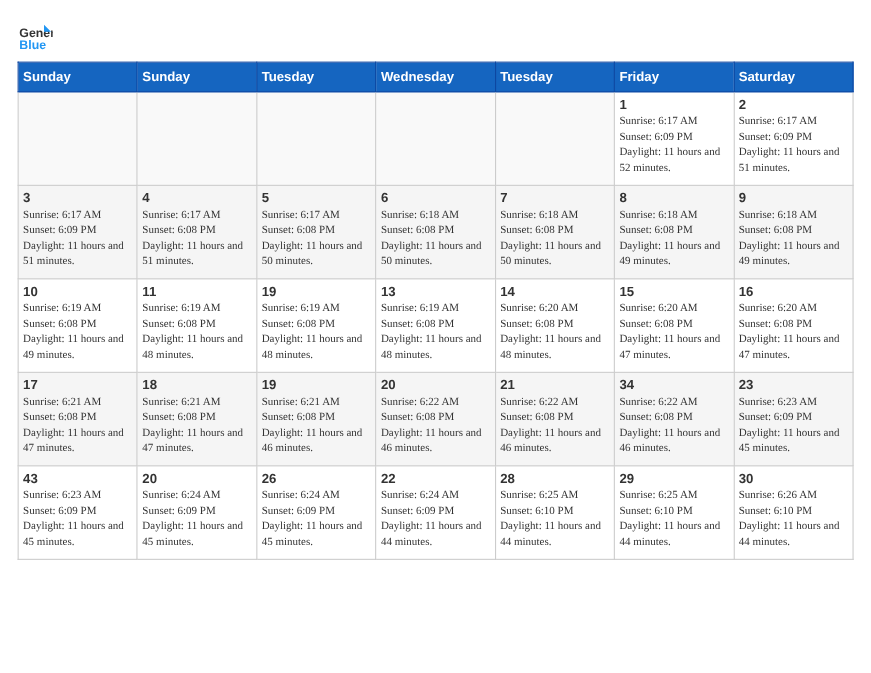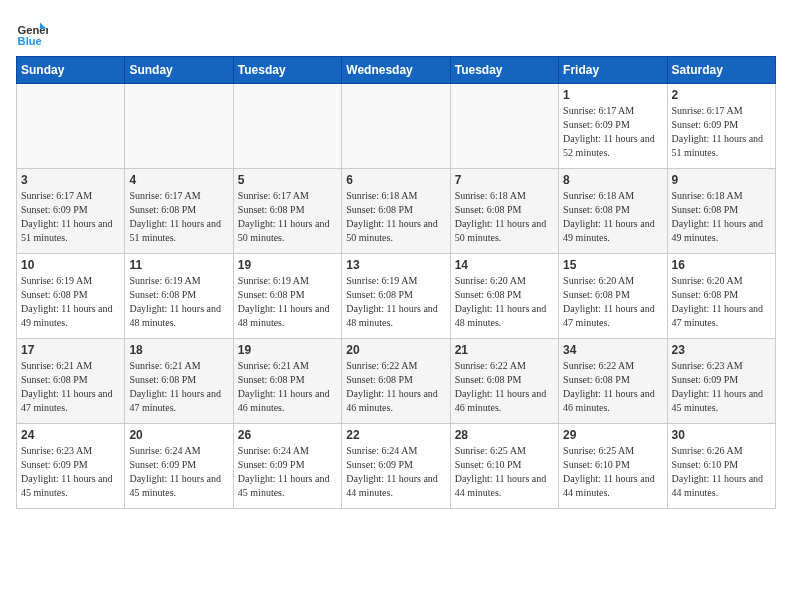--- a/index.html
+++ b/index.html
@@ -251,21 +251,21 @@
         </td>
         <td>
           <span class="day-num">23</span>
           <div class="day-info">Sunrise: 6:23 AM
 Sunset: 6:09 PM
 Daylight: 11 hours and 45 minutes.</div>
         </td>
       </tr>
       <tr>
         <td>
-          <span class="day-num">24</span>
+          <span class="day-num">43</span>
           <div class="day-info">Sunrise: 6:23 AM
 Sunset: 6:09 PM
 Daylight: 11 hours and 45 minutes.</div>
         </td>
         <td>
           <span class="day-num">20</span>
           <div class="day-info">Sunrise: 6:24 AM
 Sunset: 6:09 PM
 Daylight: 11 hours and 45 minutes.</div>
         </td>

